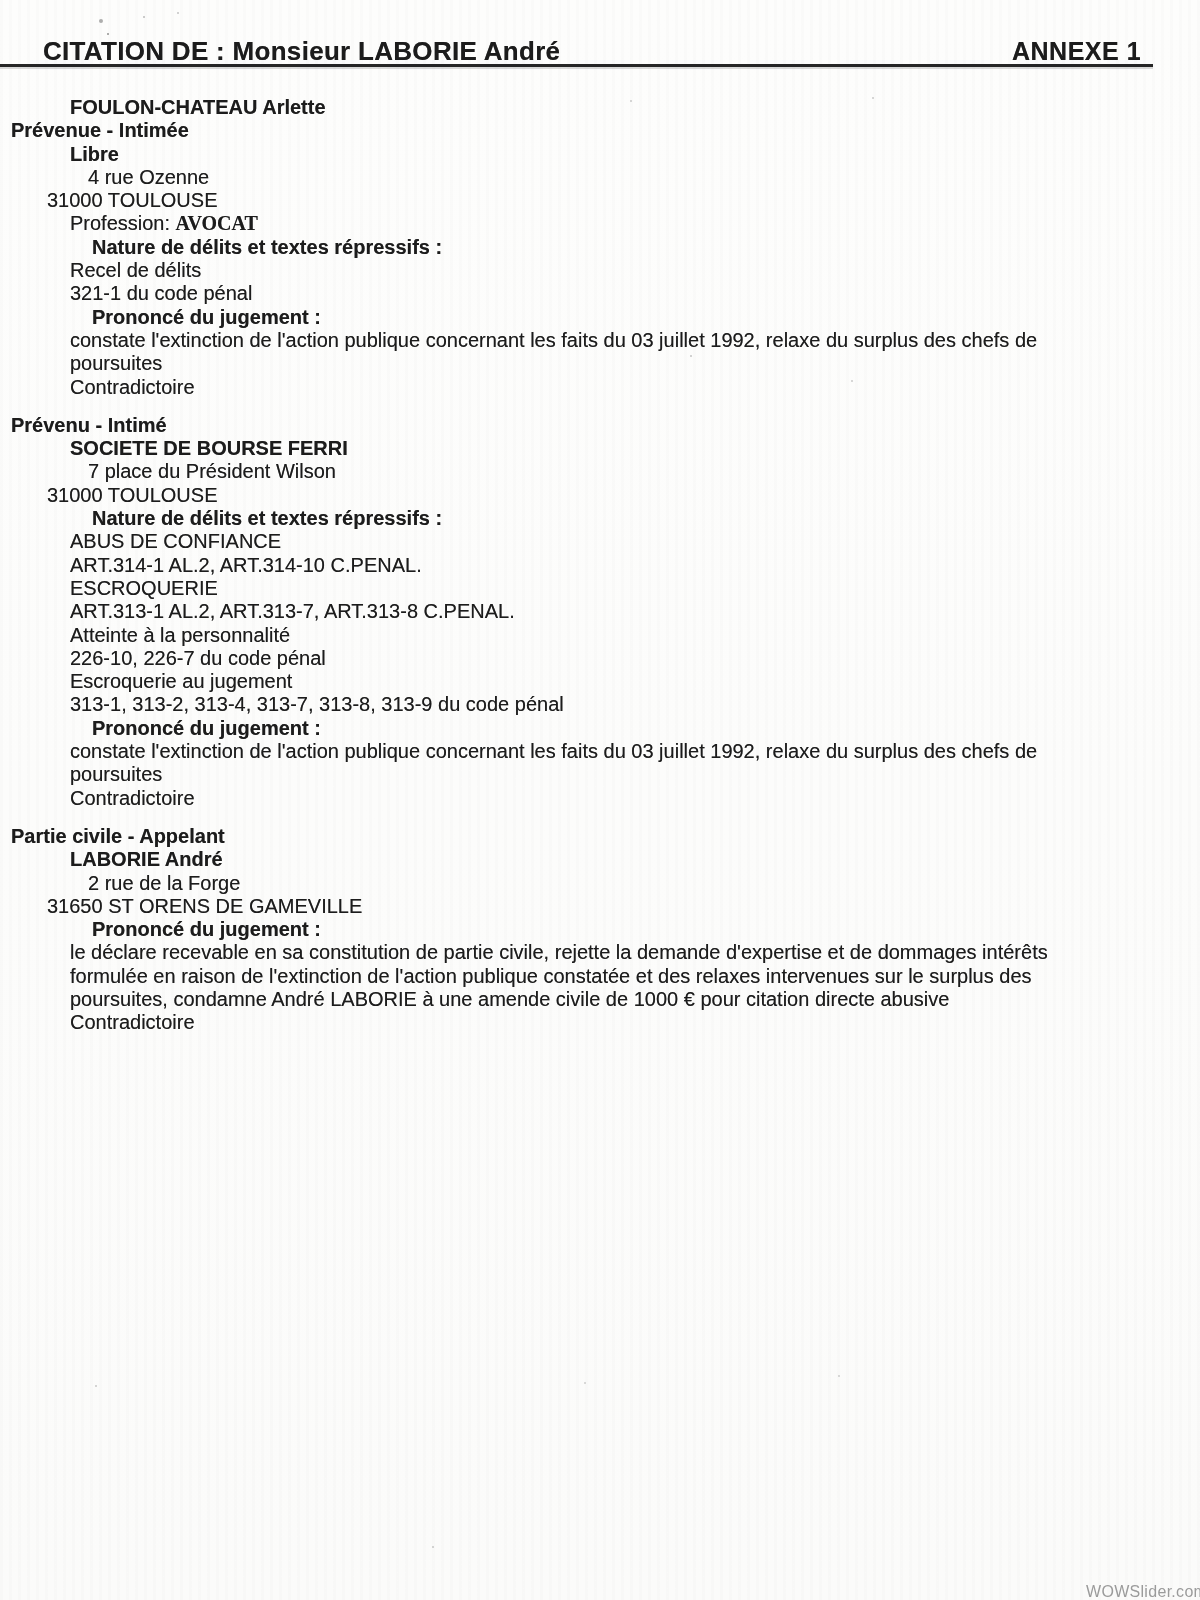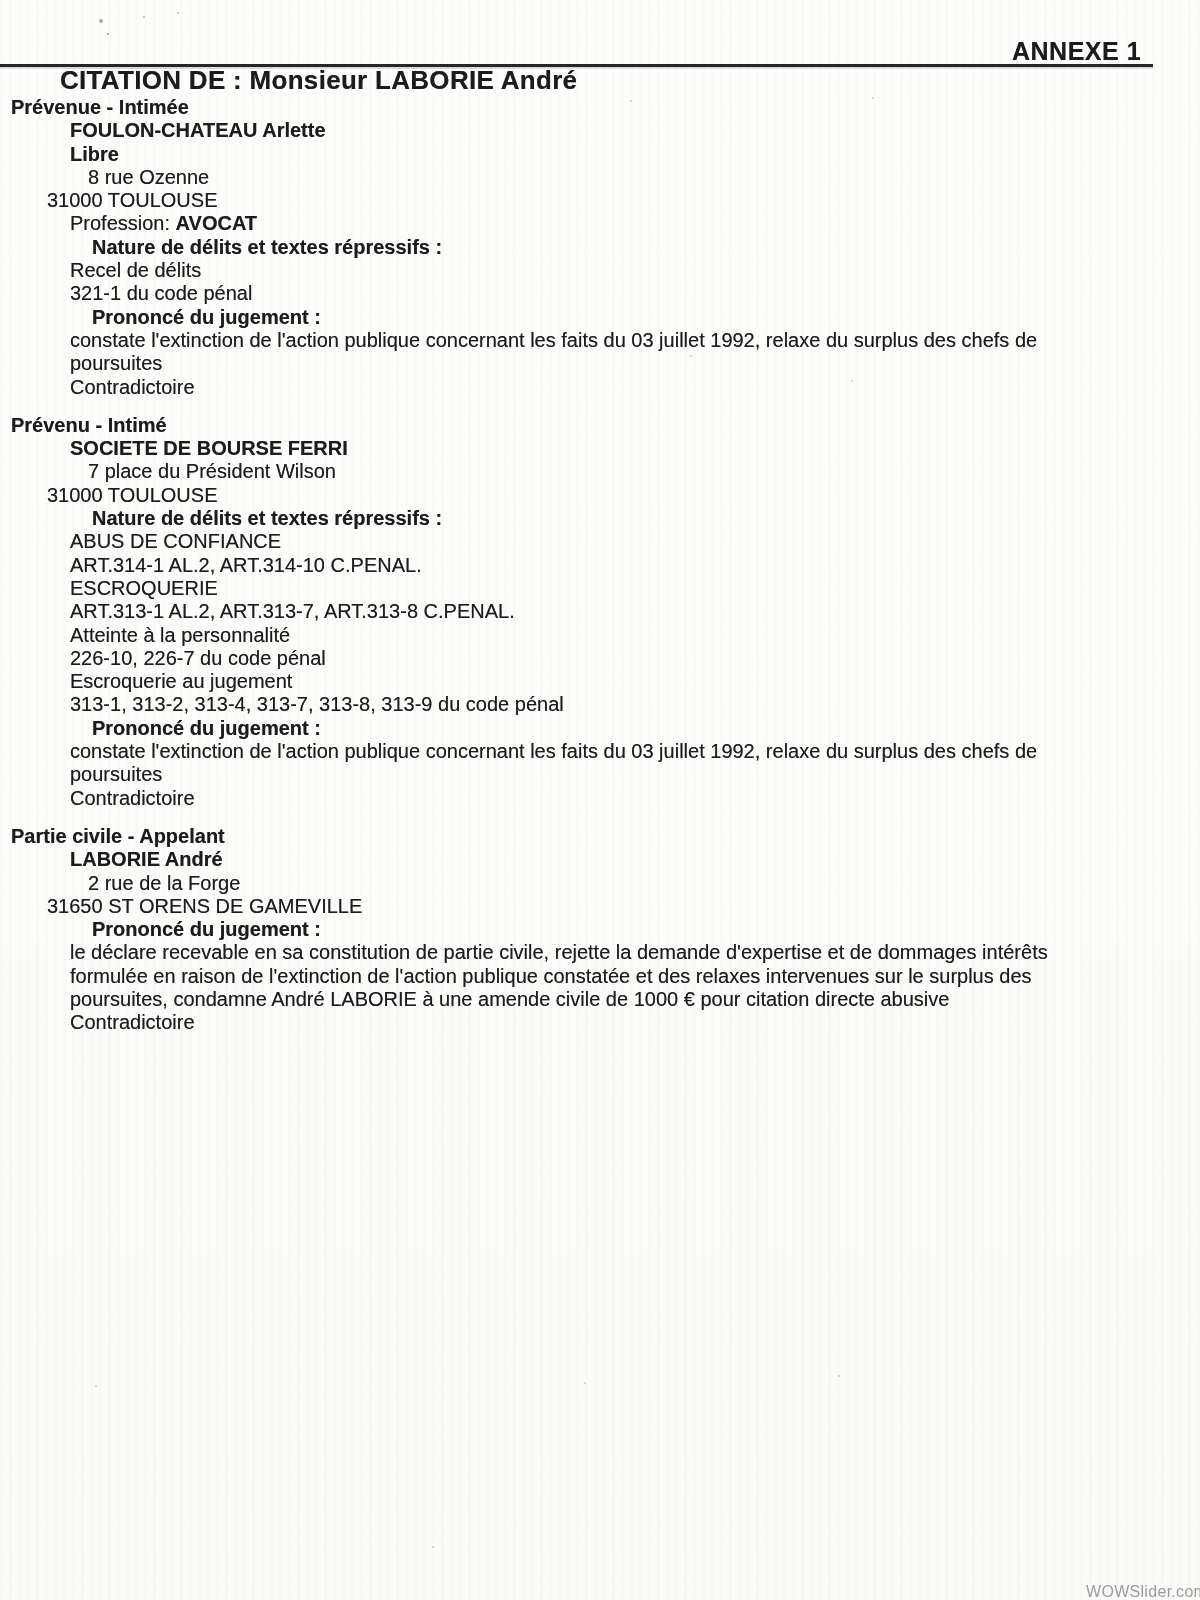--- a/index.html
+++ b/index.html
@@ -9,25 +9,24 @@
     font-family:"Liberation Sans", sans-serif;
     color:#1c1c1c;
   }
   .page {
     position:relative; width:1200px; height:1600px; overflow:hidden;
     background:
       repeating-linear-gradient(90deg, rgba(0,0,0,0.012) 0 3px, rgba(255,255,255,0) 3px 9px),
       linear-gradient(#fdfdfc, #fbfbfa);
   }
   .header-title {
-    position:absolute; left:60px; top:36px;
+    position:absolute; left:43px; top:36px;
     font-size:26px; font-weight:700; letter-spacing:0.3px;
     text-shadow:0 0 0.6px rgba(0,0,0,0.55);
     white-space:nowrap;
-    margin-top:29px;
   }
   .annexe {
     position:absolute; left:1012px; top:37px;
     font-size:25px; font-weight:700; letter-spacing:0.5px;
     text-shadow:0 0 0.6px rgba(0,0,0,0.55);
     white-space:nowrap;
   }
   .rule {
     position:absolute; left:0; top:64px; width:1153px; height:3px;
     background:#262626;
@@ -38,21 +37,21 @@
   .line {
     font-size:20px; line-height:23.3px; white-space:nowrap;
     text-shadow:0 0 0.5px rgba(0,0,0,0.5);
   }
   .role     { padding-left:11px; font-weight:700; }
   .name     { padding-left:70px; font-weight:700; }
   .address  { padding-left:88px; }
   .address2 { padding-left:47px; }
   .label    { padding-left:92px; font-weight:700; }
   .body     { padding-left:70px; }
-  .body b, .line b { font-weight:700; }
+  .body b, .line b { font-weight:700;font-family:Liberation Serif, serif; }
   .watermark {
     position:absolute; left:1086px; top:1583px;
     font-size:16px; color:#9b9b9b; letter-spacing:0.3px;
     white-space:nowrap;
   }
   
   .speck {
     position:absolute; left:0; top:0; width:2px; height:2px; border-radius:50%;
     background:transparent;
     box-shadow:
@@ -77,24 +76,24 @@
   <span class="speck"></span>
 
   <div class="header-title">CITATION DE : Monsieur LABORIE André</div>
 
   <div class="annexe">ANNEXE 1</div>
 
   <div class="rule"></div>
 
   <div class="content" id="sections-root">
       <section>
+        <div class="line name">FOULON-CHATEAU Arlette</div>
         <div class="line role">Prévenue - Intimée</div>
-        <div class="line name">FOULON-CHATEAU Arlette</div>
         <div class="line name">Libre</div>
-        <div class="line address">8 rue Ozenne</div>
+        <div class="line address">4 rue Ozenne</div>
         <div class="line address2">31000 TOULOUSE</div>
         <div class="line body"><span>Profession: </span><b>AVOCAT</b></div>
         <div class="line label">Nature de délits et textes répressifs :</div>
         <div class="line body">Recel de délits</div>
         <div class="line body">321-1 du code pénal</div>
         <div class="line label">Prononcé du jugement :</div>
         <div class="line body">constate l'extinction de l'action publique concernant les faits du 03 juillet 1992, relaxe du surplus des chefs de</div>
         <div class="line body">poursuites</div>
         <div class="line body">Contradictoire</div>
       </section>

